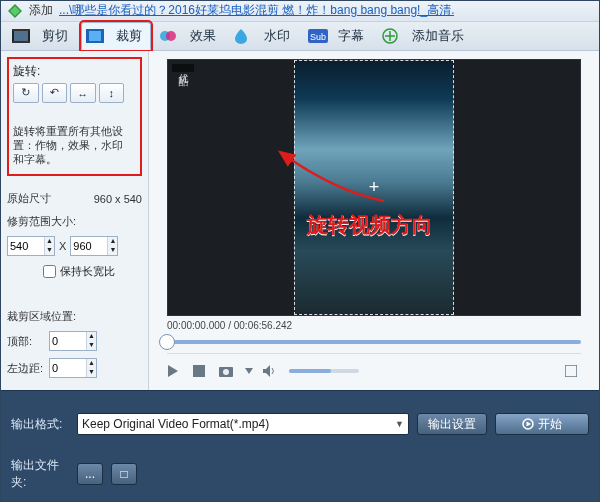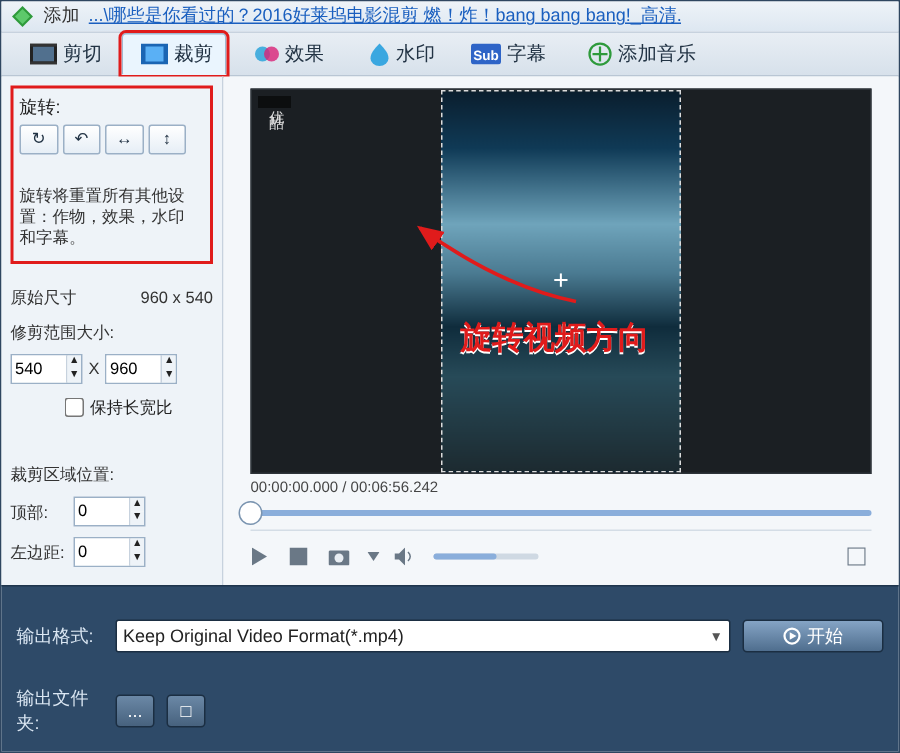--- a/index.html
+++ b/index.html
@@ -71,21 +71,21 @@
   }
   .tab.active {
     background: #eaf5fe;
     border: 1px solid #9fb8d0;
     border-bottom-color: #eaf5fe;
   }
   .tab.highlight {
     outline: 2px solid #e01b1b;
     outline-offset: 0;
   }
-  .tab .ticon { width:26px; height:18px; display:inline-flex;align-items:center;justify-content:flex-end;font-weight:bold;}
+  .tab .ticon { width:26px; height:18px; display:inline-flex;align-items:center;justify-content:flex-start;}
 
   
   .main {
     flex: 1 1 auto;
     display: flex;
     min-height: 0;
   }
   .sidebar {
     width: 148px;
     border-right: 1px solid #c7d2de;
@@ -507,20 +507,23 @@
     </div>
   </div>
 
   <div class="footer">
     <div class="frow">
       <span class="flabel">输出格式:</span>
       <div class="fselect">
         <span class="slot">Keep Original Video Format(*.mp4)</span>
         <span class="ar">▼</span>
       </div>
+      <div class="fbtn">
+        <span>输出设置</span>
+      </div>
       <div class="fbtn-big">
         <svg width="12" height="12" viewBox="0 0 12 12">
             <circle cx="6" cy="6" r="5" fill="none" stroke="#fff" stroke-width="1.5"></circle>
             <polygon points="4.5,3.5 9,6 4.5,8.5" fill="#fff"></polygon>
           </svg>
         <span>开始</span>
       </div>
     </div>
     <div class="frow">
       <span class="flabel">输出文件夹:</span>

